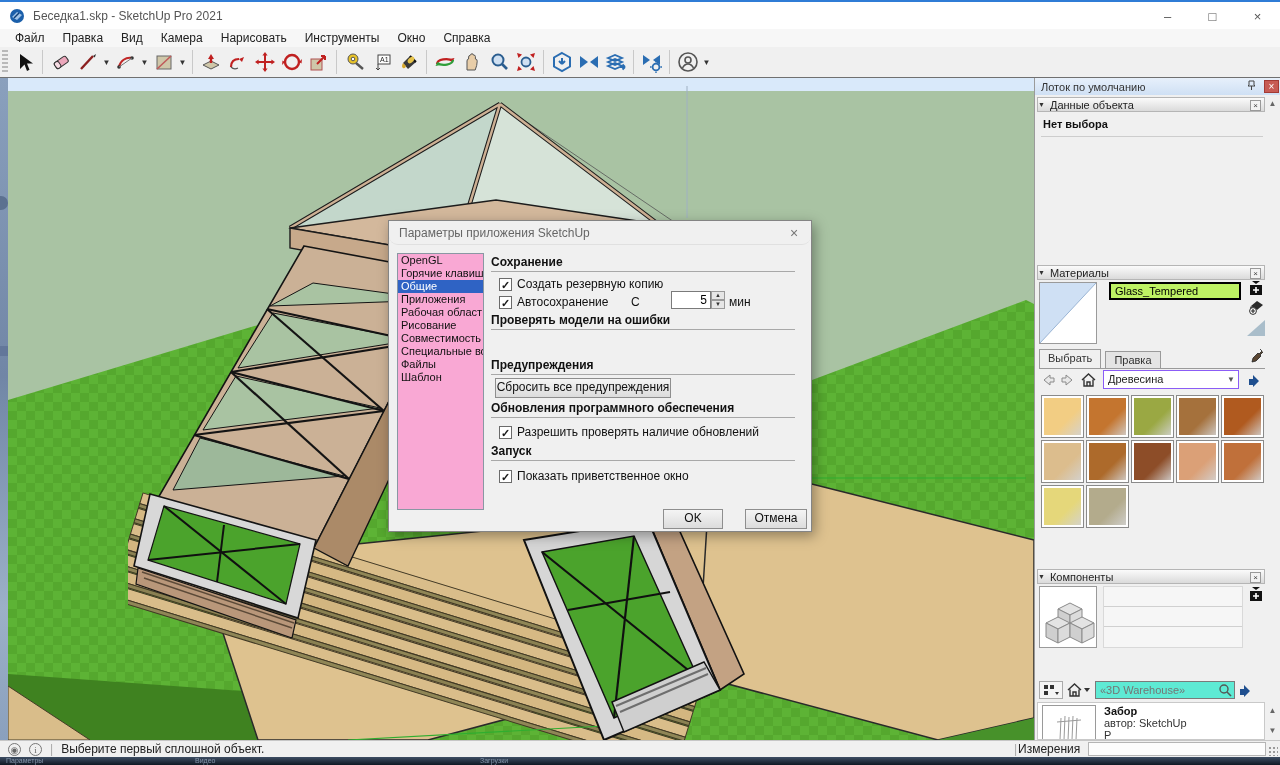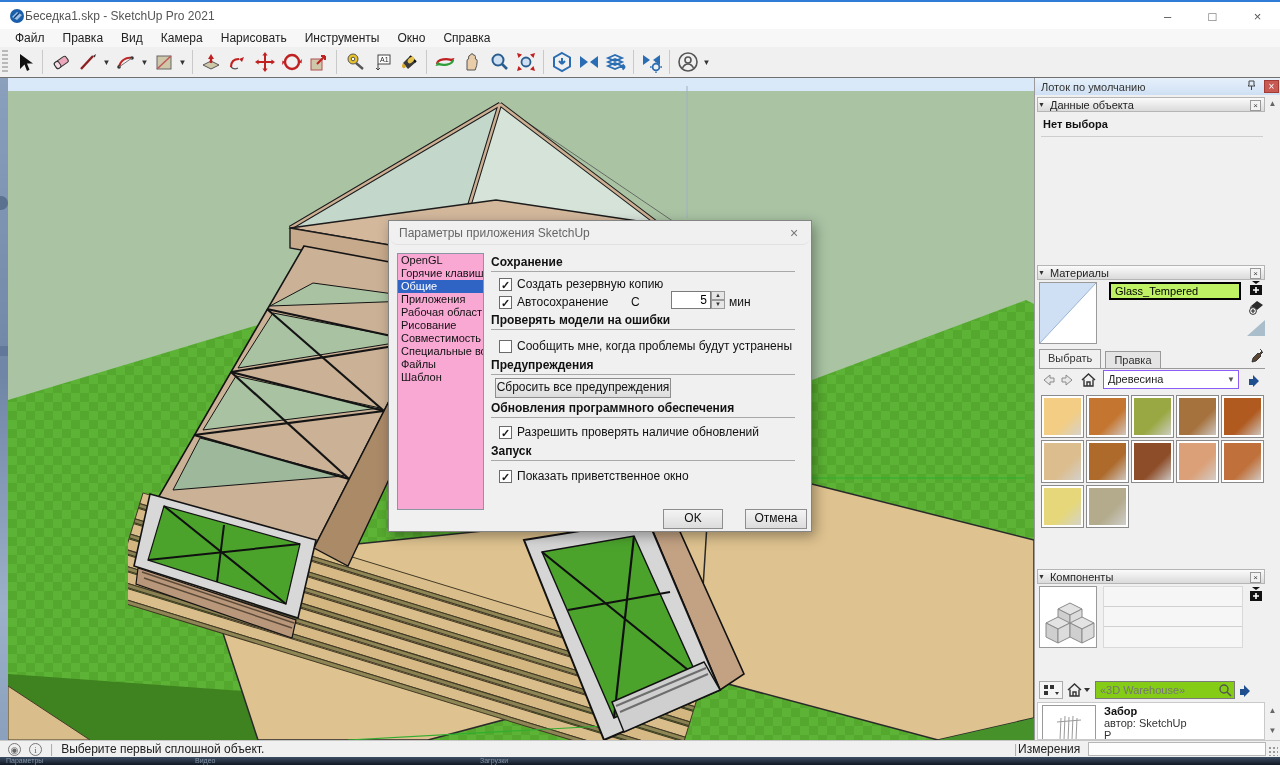--- a/index.html
+++ b/index.html
@@ -3,21 +3,21 @@
 <meta charset="utf-8">
 <style>
   * { margin:0; padding:0; box-sizing:border-box; }
   html,body { width:1280px; height:765px; overflow:hidden; }
   body { font-family:"Liberation Sans", sans-serif; background:#f0f0f0; position:relative; }
   .window { position:absolute; inset:0; }
 
   
   .titlebar { position:absolute; left:0; top:0; width:1280px; height:29px; background:#ffffff; border-top:2px solid #2f7cd6; display:flex; align-items:center; }
   .app-icon { width:16px; height:16px; margin-left:9px; }
-  .title-text { font-size:12px; color:#555; }
+  .title-text { font-size:12px; color:#555; margin-left:8px; }
   .win-controls { position:absolute; right:0; top:0; height:29px; display:flex; }
   .win-btn { width:45px; height:29px; display:flex; align-items:center; justify-content:center; color:#555; font-size:13px; }
 
   
   .menubar { position:absolute; left:0; top:29px; width:1280px; height:18px; background:#f7f7f7; display:flex; align-items:center; padding-left:6px; }
   .menu-item { font-size:12px; color:#222; padding:1px 9px; }
 
   
   .toolbar { position:absolute; left:0; top:47px; width:1280px; height:31px; background:#f0f0f0; border-bottom:1px solid #707070; display:flex; align-items:center; }
   .grip { width:6px; height:24px; margin:0 3px 0 2px; background:repeating-linear-gradient(#b9b9b9 0 2px, transparent 2px 4px); }
@@ -65,21 +65,21 @@
   .tab { position:relative; display:inline-block; height:17px; padding:2px 8px 0; font-size:11px; border:1px solid #9a9a9a; border-bottom:none; background:#e4e4e4; margin-right:1px; top:2px; color:#333; }
   .tab.active { background:#f0f0f0; top:0; height:19px; font-weight:normal; z-index:2; }
   .tabs-row { position:absolute; border-bottom:1px solid #9a9a9a; }
   .nav-btn { display:inline-flex; align-items:center; justify-content:center; width:18px; height:18px; }
   .combo { position:absolute; border:1px solid #8b5cf6; background:#fff; height:19px; font-size:11px; padding:2px 4px; }
   .combo .arr { position:absolute; right:3px; top:4px; font-size:8px; color:#555; }
   .swatch-grid { position:absolute; display:grid; grid-template-columns:repeat(5,43px); grid-auto-rows:43px; gap:2px; }
   .swatch { border:1px solid #8a8a8a; box-shadow:inset 0 0 0 2px #fff; }
   .comp-lines { position:absolute; background:#f6f6f6; border:1px solid #d9d9d9; }
   .comp-lines div { height:20px; border-bottom:1px solid #d0d0d0; }
-  .search-box { position:absolute; border:1px solid #7a7a7a; background:#84cc16; display:flex; align-items:center; }
+  .search-box { position:absolute; border:1px solid #7a7a7a; background:#5eead4; display:flex; align-items:center; }
   .search-box input { border:none; outline:none; flex:1; font-size:11px; padding:0 4px; font-family:"Liberation Sans",sans-serif; color:#555; background:transparent; width:100%; }
   .item-name { font-weight:bold; font-size:11px; color:#111; }
   .item-sub { font-size:11px; color:#333; }
 
   
   .statusbar { position:absolute; left:0; top:740px; width:1280px; height:17px; background:#f0f0f0; border-top:1px solid #c6c6c6; display:flex; align-items:center; font-size:12px; color:#222; }
   .sb-circle { width:13px; height:13px; border:1px solid #777; border-radius:50%; color:#666; font-size:9px; line-height:12px; text-align:center; margin-left:8px; font-family:"Liberation Serif",serif; }
   .sb-sep { color:#aaa; margin:0 8px; }
   .measure-label { position:absolute; left:1018px; font-size:12px; color:#222; }
   .measure-input { position:absolute; left:1088px; top:742px; width:178px; height:14px; border:1px solid #b5b5b5; background:#fdfdfd; }
@@ -444,24 +444,20 @@
       <div class="spin-box">5</div>
       <div class="spin-btns">
           <div>▲</div>
           <div>▼</div>
         </div>
     </div>
     <div class="dlg-head" style="left:340px; top:74px; font-weight:normal;">мин</div>
 
     <div class="dlg-head" style="left:102px; top:92px;">Проверять модели на ошибки</div>
     <div class="dlg-hr" style="top:108px;"></div>
-    <div class="chk-row" style="left:110px; top:118px;">
-      <span class="chk"></span>
-      <span>Сообщить мне, когда проблемы будут устранены</span>
-    </div>
 
     <div class="dlg-head" style="left:102px; top:137px;">Предупреждения</div>
     <div class="dlg-hr" style="top:153px;"></div>
     <div class="dlg-btn" style="left:106px; top:157px; width:176px;">Сбросить все предупреждения</div>
 
     <div class="dlg-head" style="left:102px; top:180px;">Обновления программного обеспечения</div>
     <div class="dlg-hr" style="top:196px;"></div>
     <div class="chk-row" style="left:110px; top:204px;">
       <span class="chk on"></span>
       <span>Разрешить проверять наличие обновлений</span>

